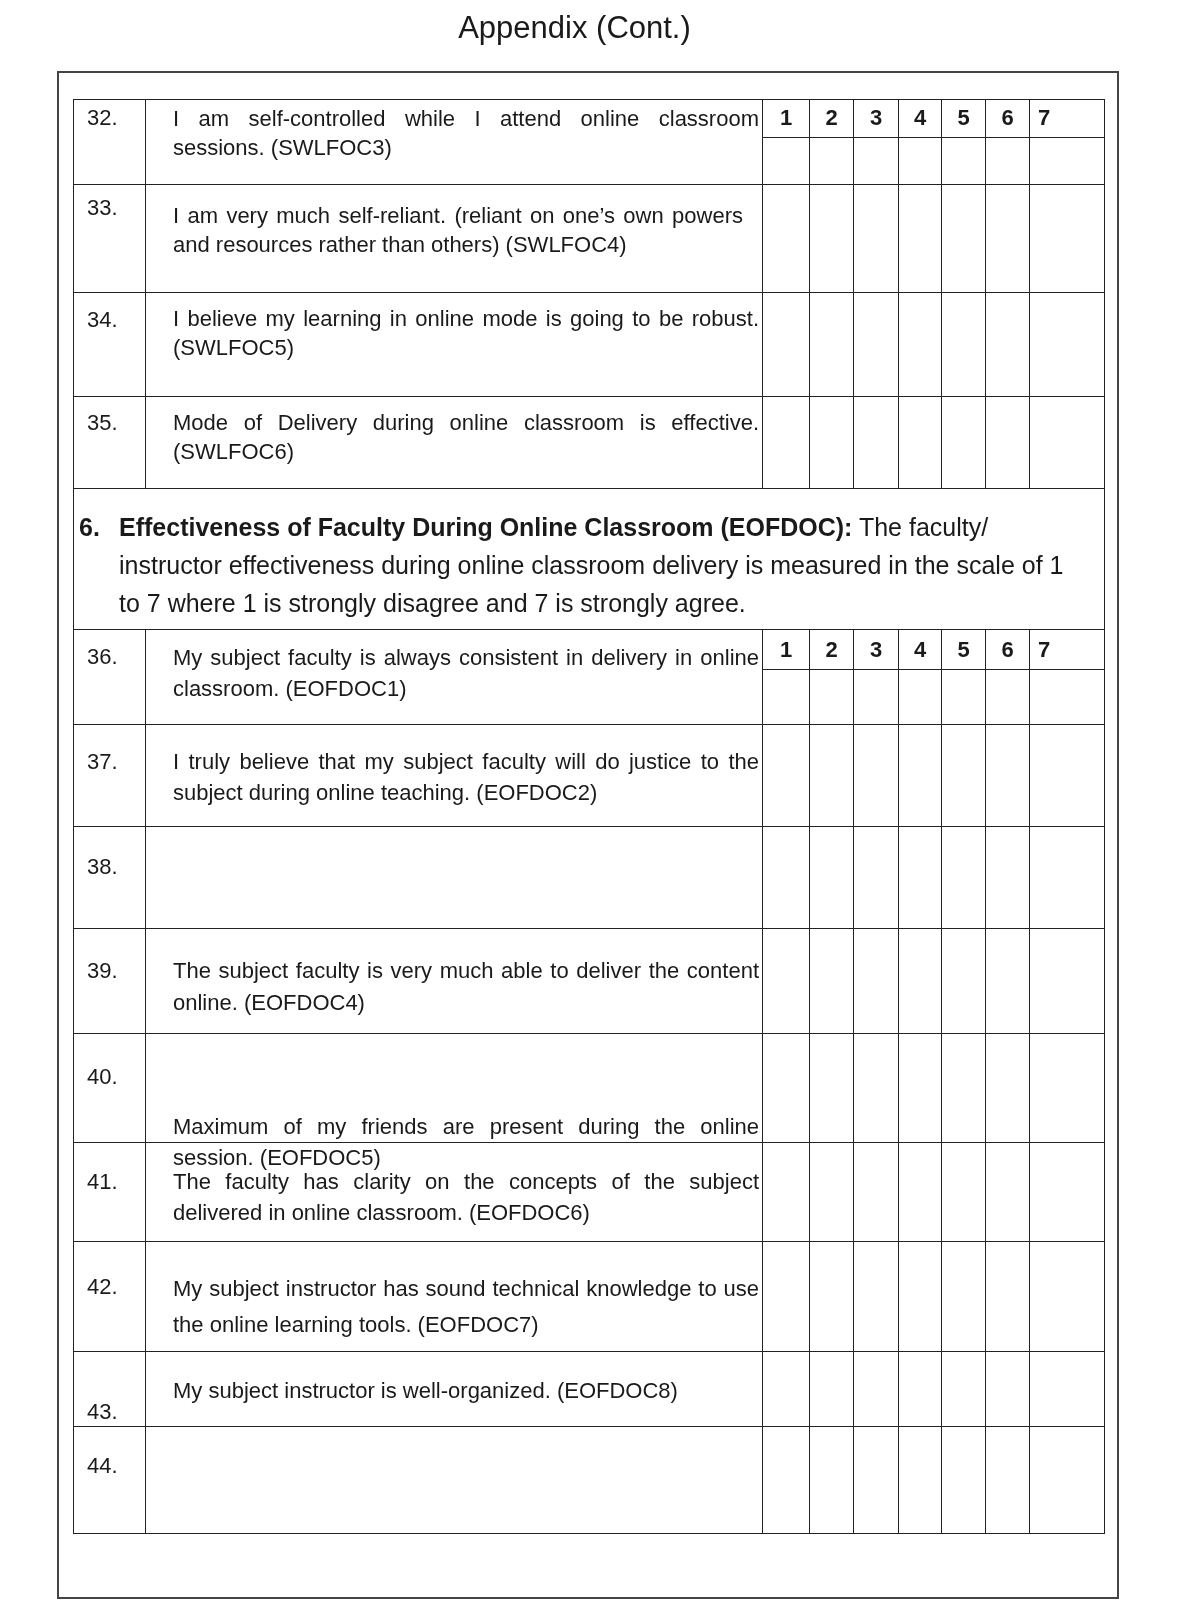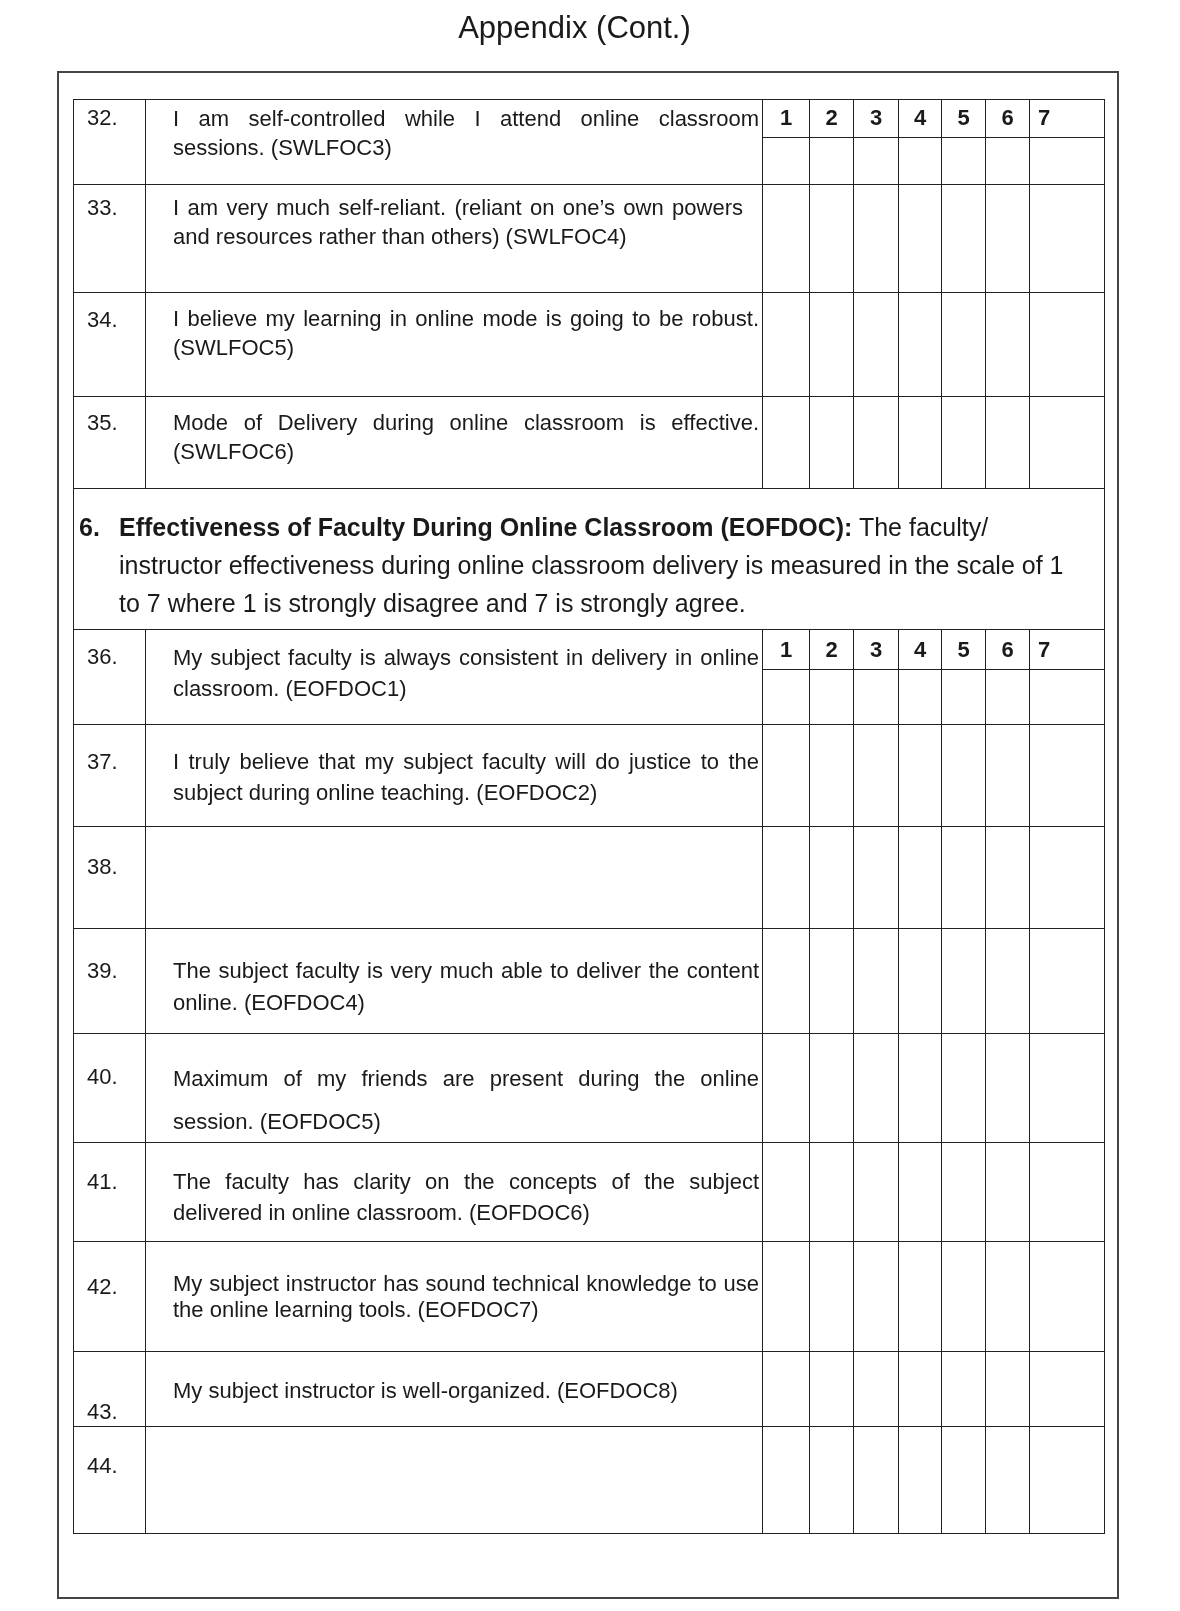--- a/index.html
+++ b/index.html
@@ -80,21 +80,21 @@
   <div class="hdr" style="left:781px;top:538px;width:44px">3</div>
   <div class="hdr" style="left:826px;top:538px;width:42px">4</div>
   <div class="hdr" style="left:869px;top:538px;width:43px">5</div>
   <div class="hdr" style="left:913px;top:538px;width:43px">6</div>
   <div class="hdr" style="left:957px;top:538px;width:74px;text-align:left;padding-left:8px">7</div>
 
   <div class="num" style="top:6px">32.</div>
   <div class="txt" style="top:5px">I am self-controlled while I attend online classroom sessions.  (SWLFOC3)</div>
 
   <div class="num" style="top:96px">33.</div>
-  <div class="txt" style="top:94px;width:570px">I am very much self-reliant. (reliant on one’s own powers and resources rather than others) (SWLFOC4)</div>
+  <div class="txt" style="top:102px;width:570px">I am very much self-reliant. (reliant on one’s own powers and resources rather than others) (SWLFOC4)</div>
 
   <div class="num" style="top:208px">34.</div>
   <div class="txt" style="top:205px">I believe my learning in online mode is going to be robust. (SWLFOC5)</div>
 
   <div class="num" style="top:311px">35.</div>
   <div class="txt" style="top:309px">Mode of Delivery during online classroom is effective. (SWLFOC6)</div>
 
   <div class="section">
     <span class="sn">6.</span>
     <div class="st"><b>Effectiveness of Faculty During Online Classroom (EOFDOC):</b><span> The faculty/ instructor effectiveness during online classroom delivery is measured in the scale of 1 to 7 where 1 is strongly disagree and 7 is strongly agree.</span></div>
@@ -105,25 +105,25 @@
 
   <div class="num" style="top:650px">37.</div>
   <div class="txt" style="top:647px;line-height:31px">I truly believe that my subject faculty will do justice to the subject during online teaching. (EOFDOC2)</div>
 
   <div class="num" style="top:755px">38.</div>
 
   <div class="num" style="top:859px">39.</div>
   <div class="txt" style="top:856px;line-height:32px">The subject faculty is very much able to deliver the content online. (EOFDOC4)</div>
 
   <div class="num" style="top:965px">40.</div>
-  <div class="txt" style="top:958px;line-height:43px">Maximum of my friends are present during the online session.  (EOFDOC5)</div>
+  <div class="txt" style="top:1012px;line-height:31px">Maximum of my friends are present during the online session.  (EOFDOC5)</div>
 
   <div class="num" style="top:1070px">41.</div>
   <div class="txt" style="top:1067px;line-height:31px">The faculty has clarity on the concepts of the subject delivered in online classroom. (EOFDOC6)</div>
 
   <div class="num" style="top:1175px">42.</div>
-  <div class="txt" style="top:1172px;line-height:26px">My subject instructor has sound technical knowledge to use the online learning tools. (EOFDOC7)</div>
+  <div class="txt" style="top:1172px;line-height:36px">My subject instructor has sound technical knowledge to use the online learning tools. (EOFDOC7)</div>
 
   <div class="num" style="top:1300px">43.</div>
   <div class="txt" style="top:1277px">My subject instructor is well-organized. (EOFDOC8)</div>
 
   <div class="num" style="top:1354px">44.</div>
 </div>
 
 </body></html>

